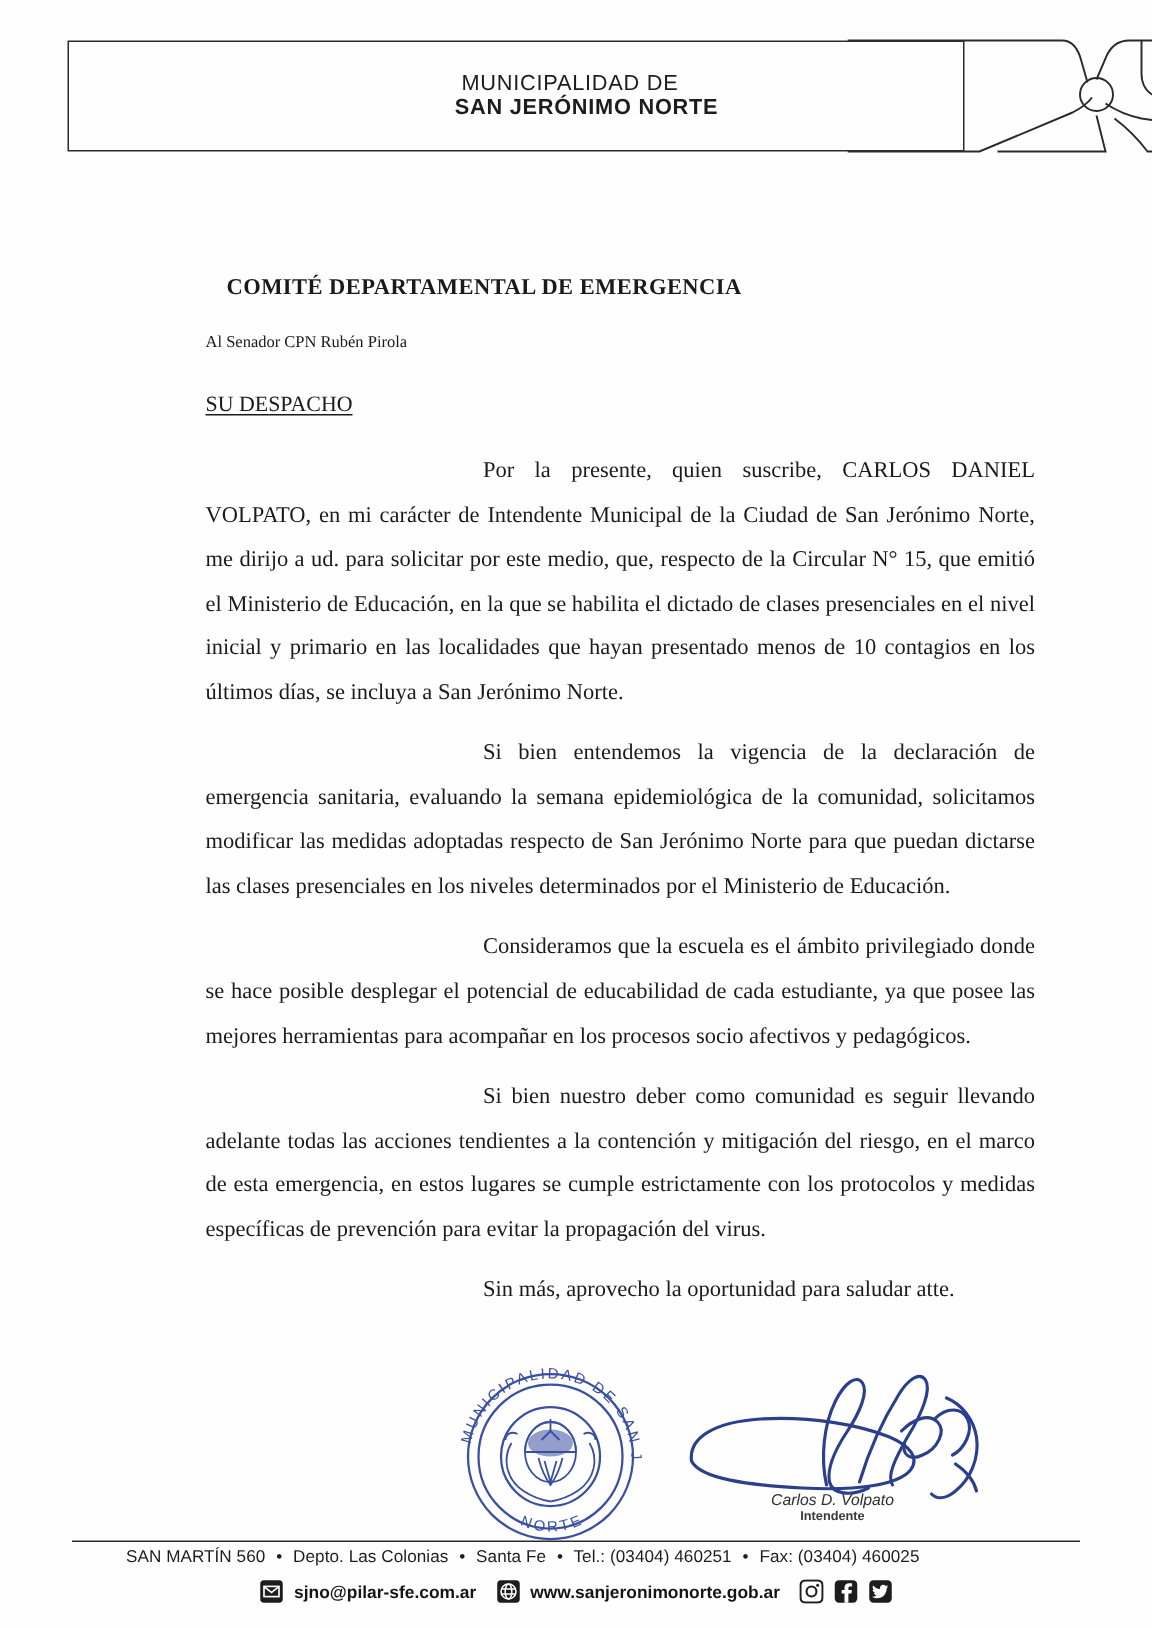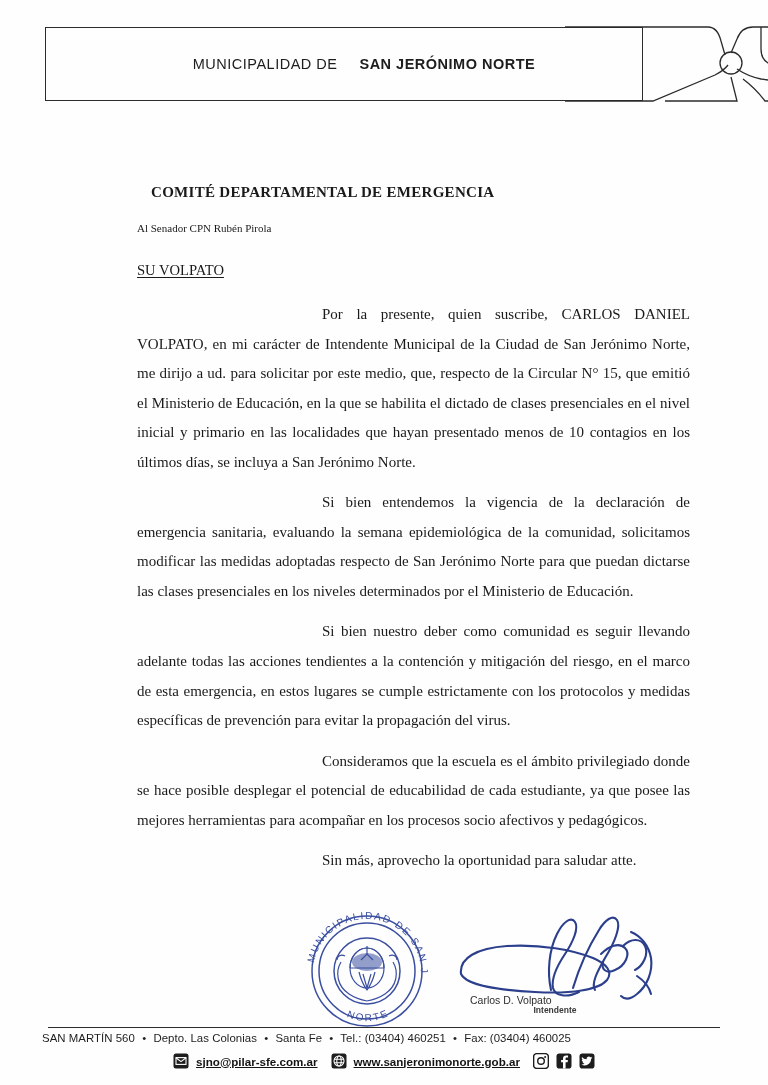--- a/index.html
+++ b/index.html
@@ -34,33 +34,34 @@
     position: absolute;
     left: 0;
     top: 0;
     width: 598px;
     height: 74px;
     border: 1.6px solid #2b2b2b;
     box-sizing: border-box;
   }
   .letterhead-title {
     position: absolute;
-    left: 0;
+    left: 16px;
     top: 0;
     width: 598px;
     height: 74px;
     display: flex;
     align-items: center;
     justify-content: center;
     font-family: "Liberation Sans", sans-serif;
     font-size: 14.5px;
     letter-spacing: 0.5px;
     color: #1d1d1d;
     padding-left: 40px;
     box-sizing: border-box;
+    flex-direction: column;
   }
   .letterhead-title .lh-strong {
     font-weight: bold;
     margin-left: 22px;
   }
   .letterhead-graphic {
     position: absolute;
     left: 520px;
     top: -8px;
     width: 210px;
@@ -140,24 +141,25 @@
     left: 455px;
     top: 2px;
     width: 205px;
     height: 105px;
   }
   .sig-name {
     position: absolute;
     left: 470px;
     top: 94px;
     width: 170px;
-    text-align: left;
+    text-align: center;
     font-family: "Liberation Sans", sans-serif;
     font-size: 10.5px;
     color: #2e2e2e;
+    font-style: italic;
   }
   .sig-role {
     position: absolute;
     left: 470px;
     top: 105px;
     width: 170px;
     text-align: center;
     font-family: "Liberation Sans", sans-serif;
     font-size: 8.5px;
     color: #3a3a3a;
@@ -171,21 +173,21 @@
     top: 1027px;
     width: 672px;
     height: 1.4px;
     background: #2b2b2b;
   }
   .footer-line1 {
     position: absolute;
     left: 0;
     top: 1032px;
     width: 613px;
-    text-align: center;
+    text-align: right;
     font-family: "Liberation Sans", sans-serif;
     font-size: 11.4px;
     color: #1d1d1d;
     letter-spacing: 0.05px;
   }
   .footer-line1 .dot { margin: 0 4px; }
 
   .footer-line2 {
     position: absolute;
     left: 0;
@@ -201,21 +203,21 @@
     color: #141414;
   }
   .fi {
     display: inline-flex;
     width: 16px;
     height: 16px;
     flex: 0 0 16px;
     align-items: center;
     justify-content: center;
   }
-  .footer-text { margin-right: 6px; text-decoration: underline; }
+  .footer-text { margin-right: 6px; }
 </style>
 </head>
 <body>
 
 <div class="page">
 
   <div class="letterhead">
     <div class="letterhead-frame"></div>
     <div class="letterhead-title">
       <span>MUNICIPALIDAD DE</span>
@@ -231,27 +233,27 @@
         <path d="M178 60 C186 66 194 74 200 82 L210 82"></path>
         <circle cx="166" cy="44" r="11"></circle>
         <path d="M196 8 L196 30 C196 38 200 44 208 46"></path>
       </g>
     </svg>
   </div>
 
 
   <div class="doc-title">COMITÉ DEPARTAMENTAL DE EMERGENCIA</div>
   <div class="addressee">Al Senador CPN Rubén Pirola</div>
-  <div class="despacho">SU VOLPATO</div>
+  <div class="despacho">SU DESPACHO</div>
 
   <div class="body-block">
     <p class="para">Por la presente, quien suscribe, CARLOS DANIEL VOLPATO, en mi carácter de Intendente Municipal de la Ciudad de San Jerónimo Norte, me dirijo a ud. para solicitar por este medio, que, respecto de la Circular N° 15, que emitió el Ministerio de Educación, en la que se habilita el dictado de clases presenciales en el nivel inicial y primario en las localidades que hayan presentado menos de 10 contagios en los últimos días, se incluya a San Jerónimo Norte.</p>
     <p class="para">Si bien entendemos la vigencia de la declaración de emergencia sanitaria, evaluando la semana epidemiológica de la comunidad, solicitamos modificar las medidas adoptadas respecto de San Jerónimo Norte para que puedan dictarse las clases presenciales en los niveles determinados por el Ministerio de Educación.</p>
+    <p class="para">Consideramos que la escuela es el ámbito privilegiado donde se hace posible desplegar el potencial de educabilidad de cada estudiante, ya que posee las mejores herramientas para acompañar en los procesos socio afectivos y pedagógicos.</p>
     <p class="para">Si bien nuestro deber como comunidad es seguir llevando adelante todas las acciones tendientes a la contención y mitigación del riesgo, en el marco de esta emergencia, en estos lugares se cumple estrictamente con los protocolos y medidas específicas de prevención para evitar la propagación del virus.</p>
-    <p class="para">Consideramos que la escuela es el ámbito privilegiado donde se hace posible desplegar el potencial de educabilidad de cada estudiante, ya que posee las mejores herramientas para acompañar en los procesos socio afectivos y pedagógicos.</p>
     <p class="para closing">Sin más, aprovecho la oportunidad para saludar atte.</p>
   </div>
 
   <div class="sig-area">
 
     <svg class="seal" viewBox="0 0 132 122">
       <defs>
         <path id="sealArcTop" d="M 12,63 A 54,54 0 0 1 120,63"></path>
         <path id="sealArcBot" d="M 18,63 A 48,48 0 0 0 114,63"></path>
       </defs>

